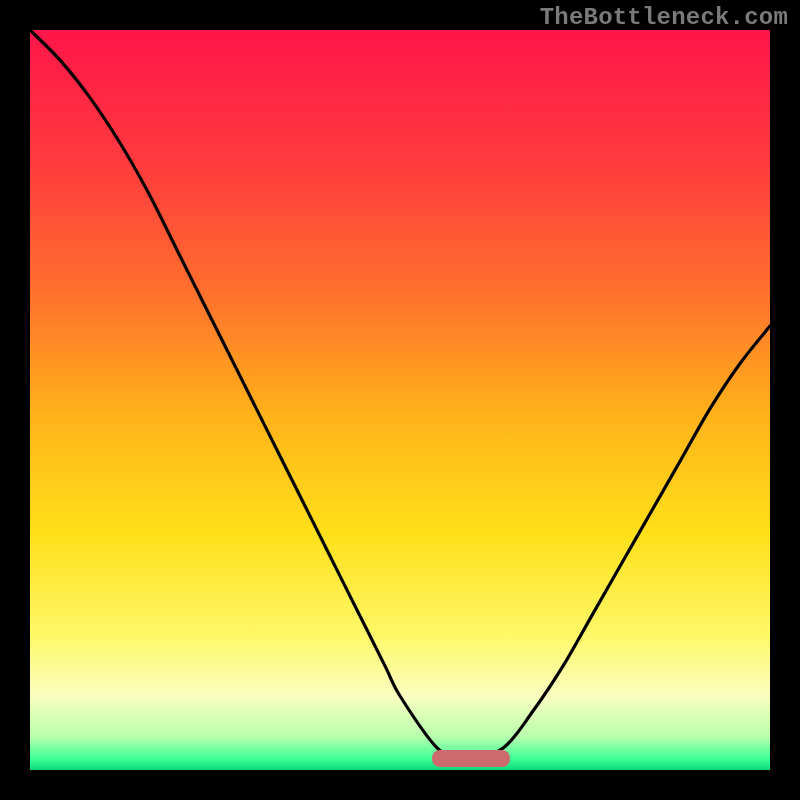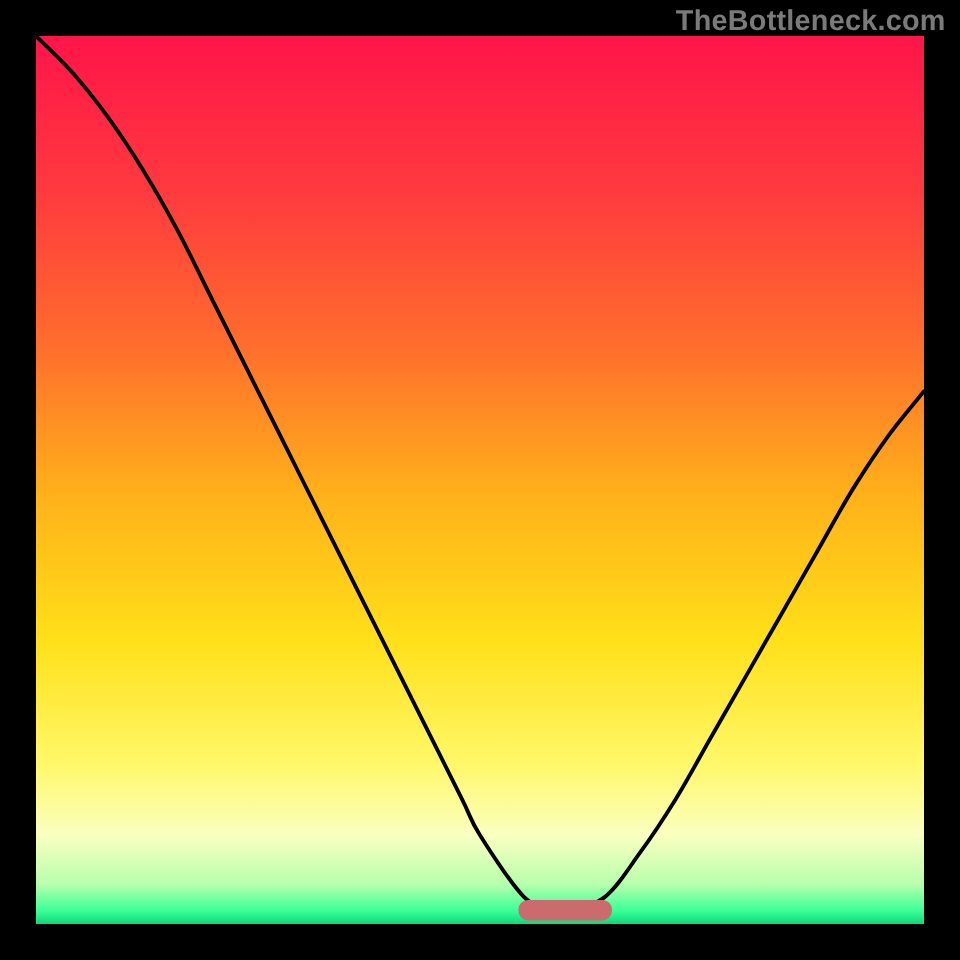--- a/index.html
+++ b/index.html
@@ -35,21 +35,21 @@
     left: 0; top: 0;
   }
   .marker {
     position: absolute;
     border-radius: 8px;
   }
   .watermark {
     position: absolute;
     top: 4px;
     right: 12px;
-    font-family: Liberation Sans, sans-serif;
+    font-family: Liberation Mono, monospace;
     font-size: 24px;
     font-weight: bold;
     color: #7a7a7a;
     letter-spacing: 0.2px;
     text-align: center;
   }
 </style>
 </head>
 <body>
 

